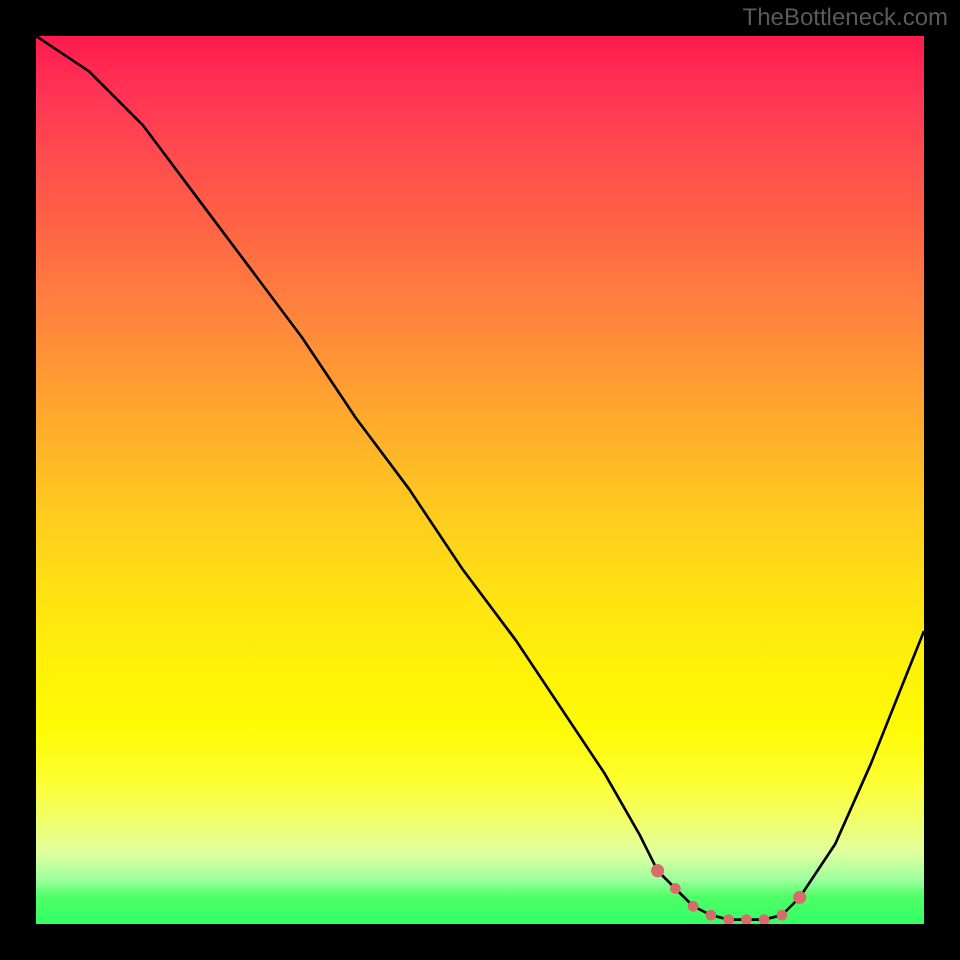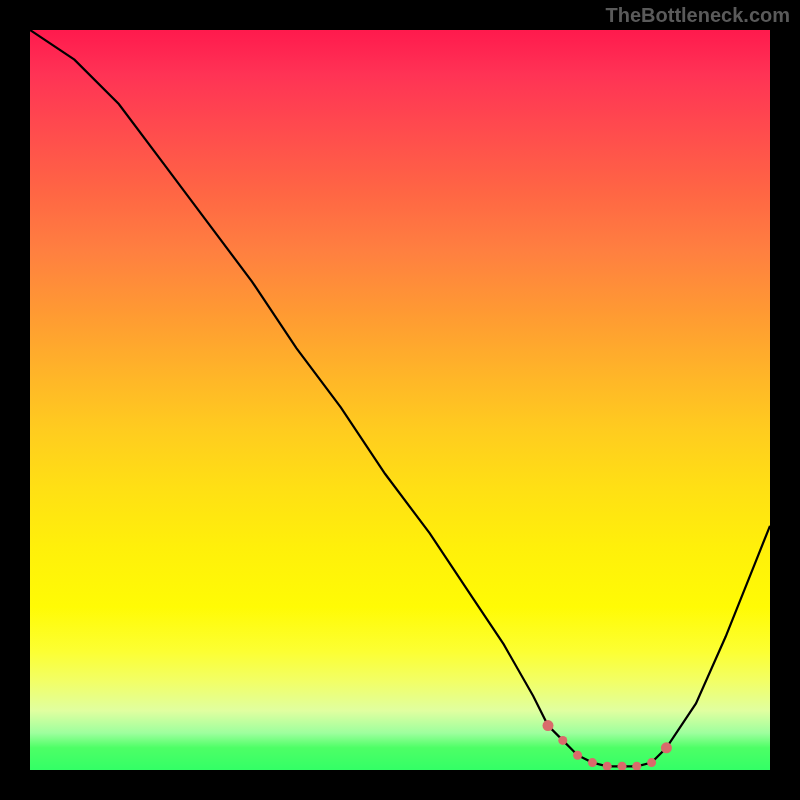--- a/index.html
+++ b/index.html
@@ -9,21 +9,21 @@
     background: #000;
     position: relative;
     font-family: Arial, sans-serif;
   }
   .watermark {
     position: absolute;
     top: 4px;
     right: 10px;
     color: #5a5a5a;
     font-size: 20px;
-    font-weight: 700;
+    font-weight: 400;
     z-index: 10;
   }
   .plot-area {
     position: absolute;
     left: 30px;
     top: 30px;
     width: 740px;
     height: 740px;
     overflow: hidden;
   }

